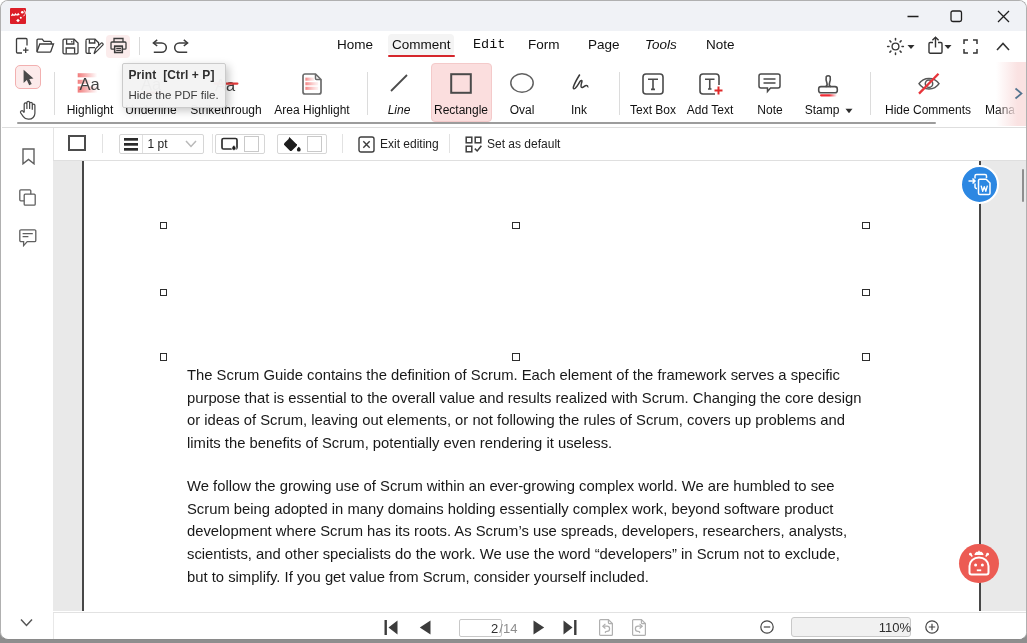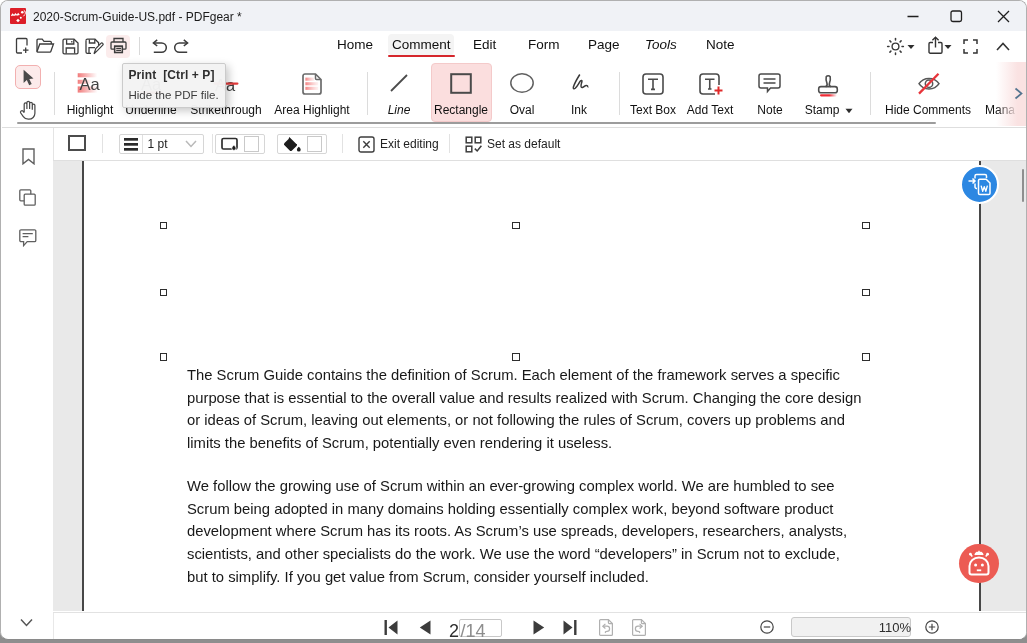--- a/index.html
+++ b/index.html
@@ -25,21 +25,20 @@
 <div class="abs" id="win">
   <div class="abs" id="titlebar"></div>
   <svg class="abs" style="left:9px;top:7px" width="16" height="16" viewBox="0 0 16 16">
     <rect x="0" y="0" width="16" height="16" rx="1" fill="#dc1e28"></rect>
     <path d="M1.5 7.8 L2.6 6.3 L3.8 7.5 M4.3 7.6 L5.4 6.1 L6.6 7.3 M7.1 7.4 L8.2 5.9 L9.2 7.1" stroke="#fff" stroke-width="1.4" fill="none"></path>
     <circle cx="12.3" cy="4.3" r="1.3" fill="#fff"></circle>
     <path d="M13.8 2.2 a3 3 0 0 1 1 4.4 M14.6 6.9 l-1.2 1.4" stroke="#fff" stroke-width="1" fill="none"></path>
     <circle cx="10.8" cy="9.8" r="1" fill="#fff"></circle>
     <rect x="6.7" y="11.2" width="2.6" height="2.6" fill="#fff" transform="rotate(45 8 12.5)"></rect>
   </svg>
-  <div class="abs" id="title">2020-Scrum-Guide-US.pdf - PDFgear *</div>
   <svg class="abs" style="left:902px;top:9px" width="110" height="13" viewBox="0 0 110 13">
     <line x1="4.5" y1="6.5" x2="15.5" y2="6.5" stroke="#1f1f1f" stroke-width="1.3"></line>
     <rect x="48" y="1" width="10.5" height="10.5" rx="1.8" fill="none" stroke="#1f1f1f" stroke-width="1.3"></rect>
     <path d="M95 1 L106 12 M106 1 L95 12" stroke="#1f1f1f" stroke-width="1.3"></path>
   </svg>
   <div class="abs" id="menubar" style="left:0;top:30px;width:1027px;height:30px;background:#fff;"></div>
 
   <svg class="abs" style="left:12px;top:36px" width="18" height="18" viewBox="0 0 18 18" fill="none" stroke="#3c3c3c" stroke-width="1.3">
     <path d="M14 8.5 V2.5 a1 1 0 0 0 -1-1 H4.5 a1 1 0 0 0 -1 1 V15 a1 1 0 0 0 1 1 H9"></path>
     <path d="M12.7 10.5 V16 M10 13.2 H15.5"></path>
@@ -74,21 +73,21 @@
   </svg>
   <svg class="abs" style="left:173px;top:37.5px" width="15" height="15" viewBox="0 0 15 15" fill="none" stroke="#3c3c3c" stroke-width="1.5">
     <path d="M9.8 0.8 L13.6 3.9 L9.8 7.0"></path>
     <path d="M13.2 3.9 H5.4 a4.7 4.7 0 0 0 0 9.4 H13.2"></path>
   </svg>
 
   <div class="abs menuitem" style="left:336px;">Home</div>
   <div class="abs" style="left:387px;top:32.5px;width:66px;height:21.5px;background:#f4f4f4;border-radius:4px;"></div>
   <div class="abs menuitem" style="left:391px;">Comment</div>
   <div class="abs" style="left:386.5px;top:53.8px;width:67px;height:2.6px;background:#d5262b;border-radius:1.5px;"></div>
-  <div class="abs menuitem" style="left:472px;">Edit</div>
+  <div class="abs menuitem" style="left:472px;font-family:Liberation Mono, monospace;">Edit</div>
   <div class="abs menuitem" style="left:527px;">Form</div>
   <div class="abs menuitem" style="left:587px;">Page</div>
   <div class="abs menuitem" style="left:644px;font-style:italic;">Tools</div>
   <div class="abs menuitem" style="left:705px;">Note</div>
 
   <svg class="abs" style="left:885px;top:36px" width="19" height="19" viewBox="0 0 19 19" fill="none" stroke="#3a3a3a">
     <circle cx="9.5" cy="9.5" r="3.4" stroke-width="1.4"></circle>
     <g stroke-width="1.5" stroke-linecap="round">
       <line x1="9.5" y1="1.6" x2="9.5" y2="3.0"></line>
         <line x1="9.5" y1="16" x2="9.5" y2="17.4"></line>
@@ -341,21 +340,21 @@
   </svg>
 
   <svg class="abs" style="left:383px;top:618.5px" width="14" height="15" viewBox="0 0 14 15">
     <rect x="0.5" y="0" width="2.4" height="15" fill="#3c3c3c"></rect>
     <path d="M13.5 0.5 V14.5 L4.5 7.5 Z" fill="#3c3c3c"></path>
   </svg>
   <svg class="abs" style="left:418px;top:618.5px" width="12" height="15" viewBox="0 0 12 15">
     <path d="M11.5 0.5 V14.5 L0.8 7.5 Z" fill="#3c3c3c"></path>
   </svg>
   <div class="abs" style="left:457.5px;top:617.5px;width:43px;height:18.5px;background:#fff;border:1px solid #c8c8c8;border-radius:2px;box-sizing:border-box;"></div>
-  <div class="abs" style="left:448px;top:620px;font-size:18px;color:#2e2e2e;">2 <span style="color:#8d8d8d;">/14</span></div>
+  <div class="abs" style="left:490px;top:620px;font-size:13px;color:#2e2e2e;">2 <span style="color:#8d8d8d;">/14</span></div>
   <svg class="abs" style="left:532px;top:618.5px" width="12" height="15" viewBox="0 0 12 15">
     <path d="M0.5 0.5 V14.5 L11.2 7.5 Z" fill="#3c3c3c"></path>
   </svg>
   <svg class="abs" style="left:562px;top:618.5px" width="14" height="15" viewBox="0 0 14 15">
     <path d="M0.5 0.5 V14.5 L9.5 7.5 Z" fill="#3c3c3c"></path>
     <rect x="11.1" y="0" width="2.4" height="15" fill="#3c3c3c"></rect>
   </svg>
   <svg class="abs" style="left:598px;top:617.7px" width="14" height="17" viewBox="0 0 14 17" fill="none" stroke="#b0b0b0" stroke-width="1.2">
     <path d="M0.6 1.6 a1 1 0 0 1 1-1 H9.4 L13.4 4.6 V15.4 a1 1 0 0 1 -1 1 H1.6 a1 1 0 0 1 -1-1 Z"></path>
     <path d="M9.4 0.6 V3.6 a1 1 0 0 0 1 1 H13.4"></path>

